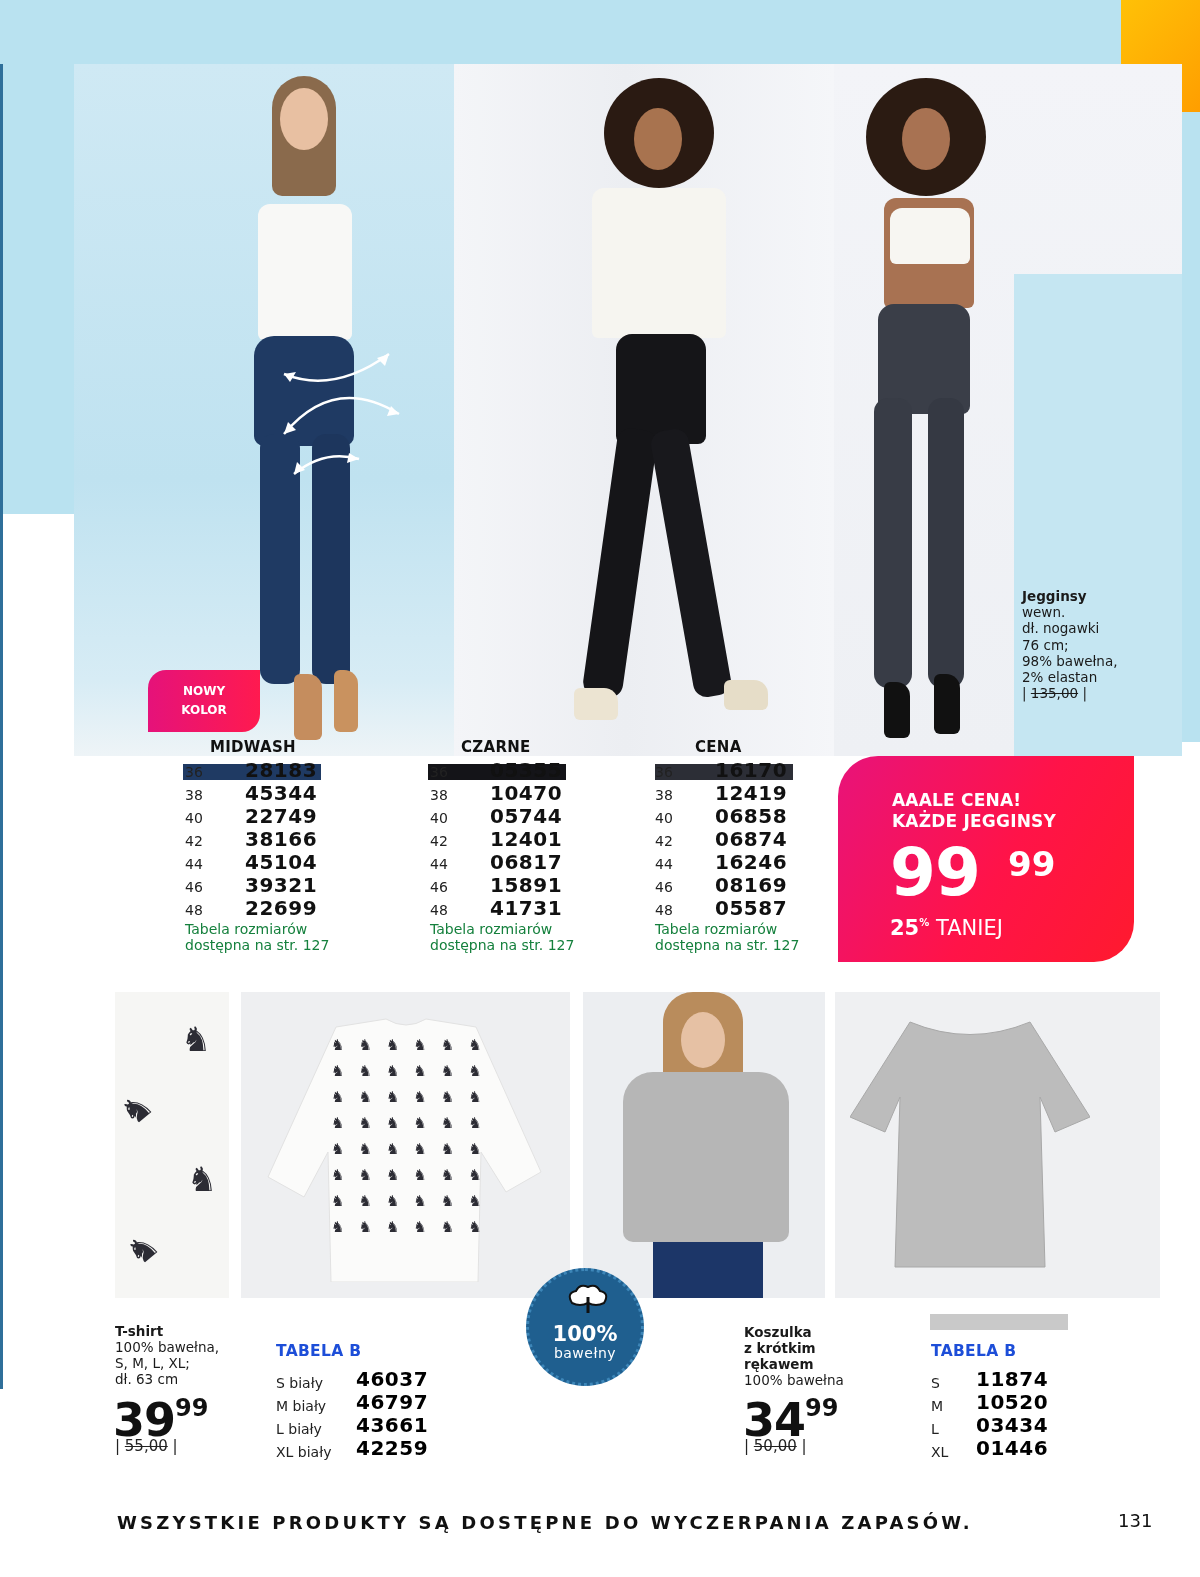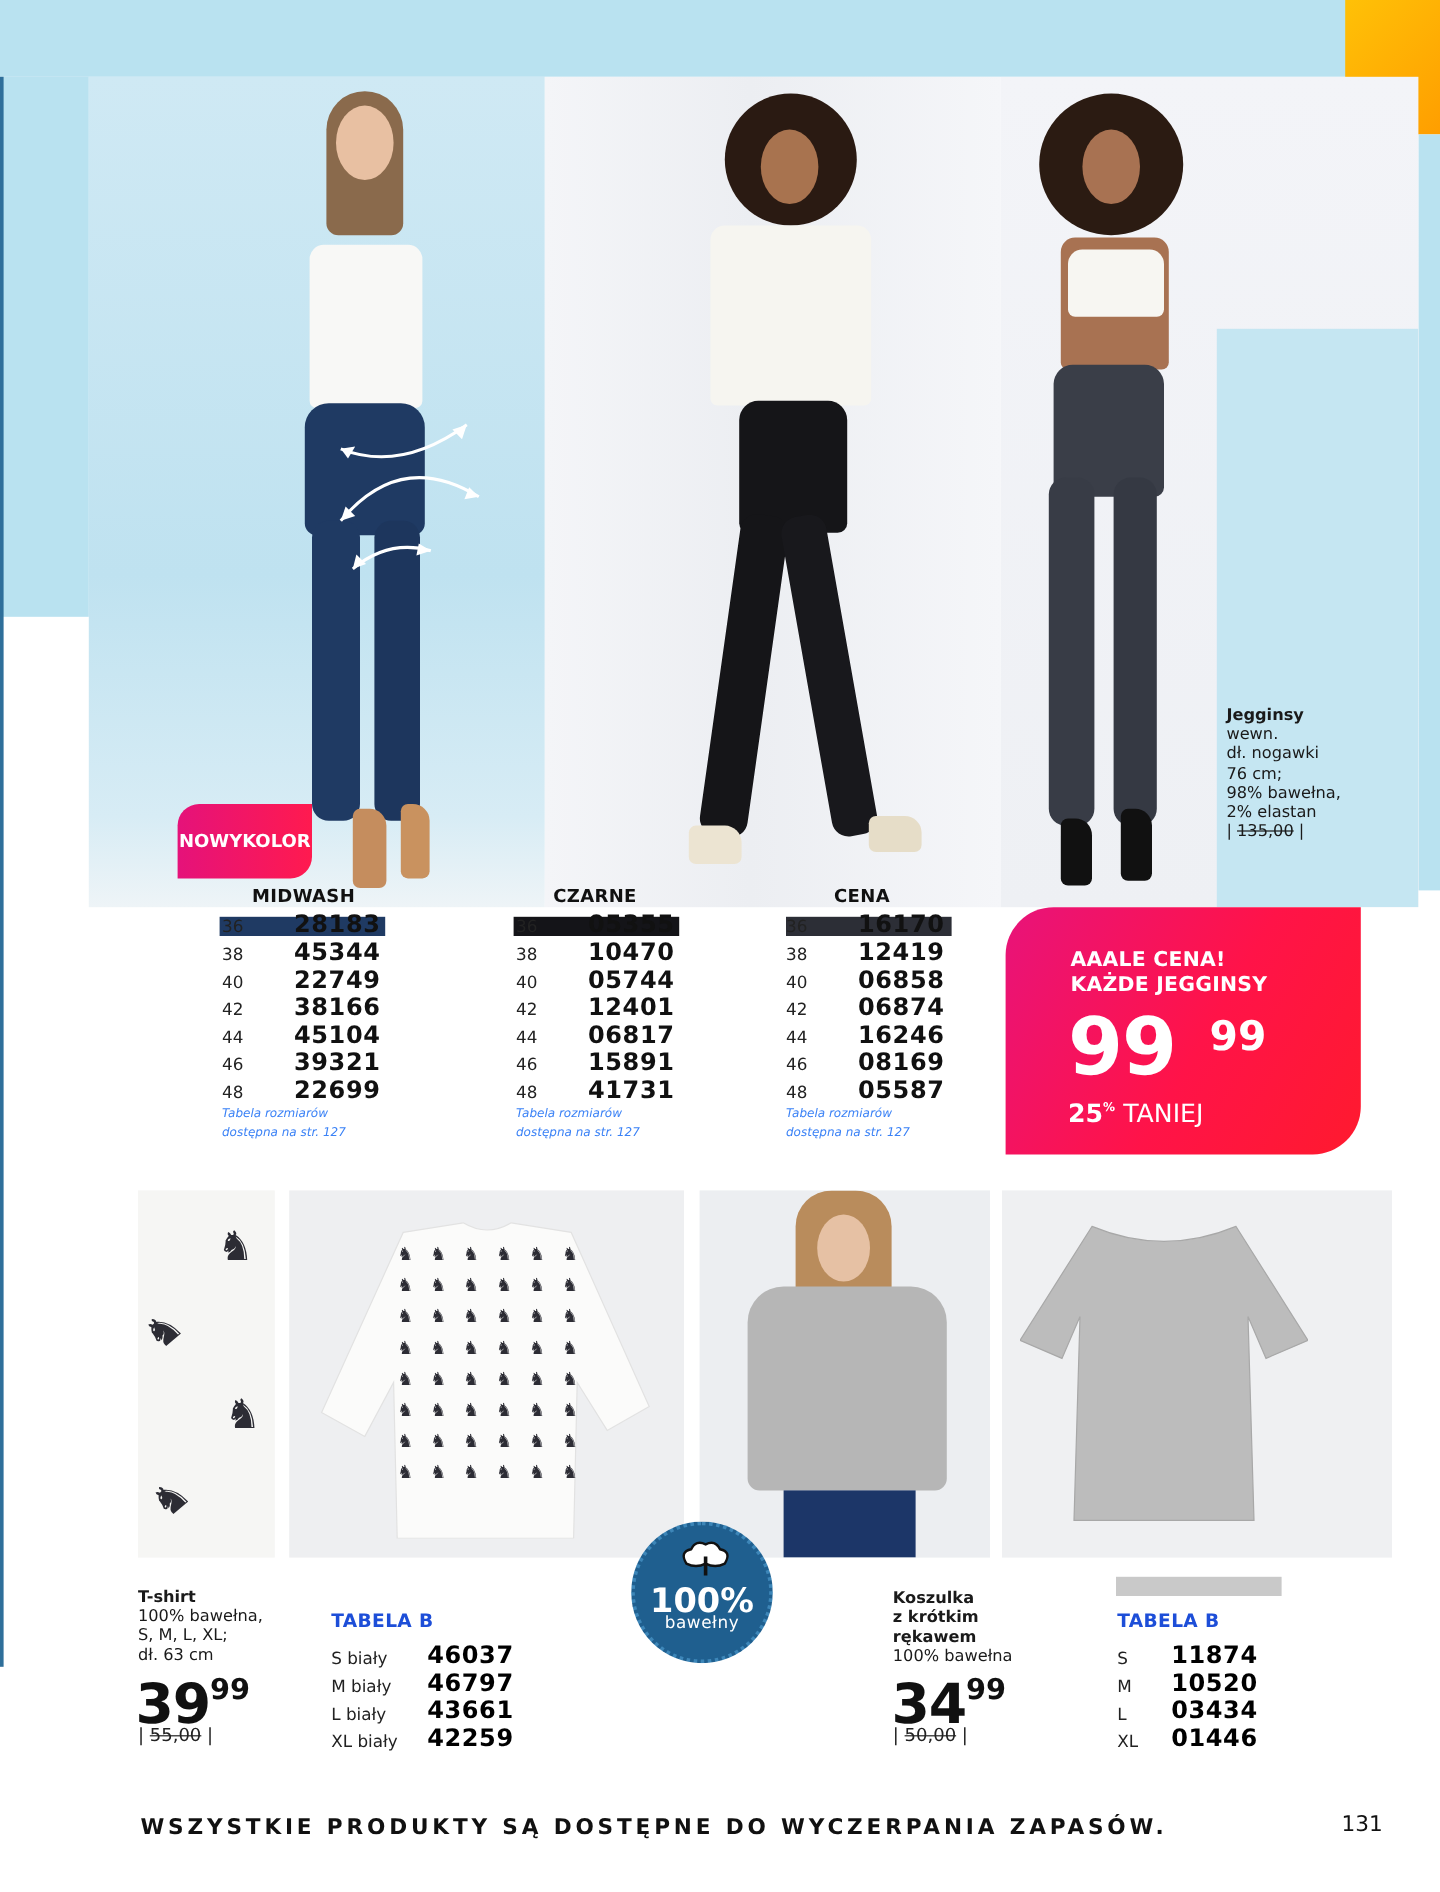--- a/index.html
+++ b/index.html
@@ -26,34 +26,34 @@
   .fig { position: absolute; }
   .head { position: absolute; border-radius: 50%; }
   .hair { position: absolute; border-radius: 50%; }
   .torso { position: absolute; border-radius: 12px 12px 6px 6px; }
   .leg { position: absolute; border-radius: 14px; }
   .shoe { position: absolute; border-radius: 6px 14px 6px 6px; }
 
   .nowy-badge { position: absolute; left: 148px; top: 670px; width: 112px; height: 62px;
                 border-radius: 18px 0 18px 0;
                 background: linear-gradient(90deg, #e5127a 0%, #ff1a4f 100%);
-                color: #fff; font-weight: bold; font-size: 15px; line-height: 19px;
-                display: flex; flex-direction: row; align-items: center; justify-content: center; }
+                color: #fff; font-weight: bold; font-size: 12px; line-height: 19px;
+                display: flex; flex-direction: column; align-items: center; justify-content: center; }
 
   .jeg-info { position: absolute; left: 1022px; top: 588px; font-size: 13.5px; line-height: 16.2px; color: #1a1a1a; }
   .jeg-info .title { font-weight: bold; }
   .old-price { text-decoration: line-through; }
 
   .col-head { position: absolute; top: 738px; font-weight: bold; font-size: 15px; letter-spacing: 0.3px; color: #111; }
   .swatch { position: absolute; top: 764px; width: 138px; height: 16px; }
   .code-table { position: absolute; top: 758px; width: 200px; }
   .code-row { display: flex; align-items: baseline; height: 23px; }
   .code-row .size { width: 60px; font-size: 14px; color: #222; }
   .code-row .code { font-weight: bold; font-size: 20px; letter-spacing: 0.5px; color: #111; }
-  .code-note { font-size: 10px; line-height: 16px; color: #3b82f6; margin-top: 2px; font-style: italic; }
+  .code-note { font-size: 14px; line-height: 16px; color: #15803d; margin-top: 2px; }
 
   .price-box { position: absolute; left: 838px; top: 756px; width: 296px; height: 206px;
                border-radius: 40px 0 40px 0;
                background: linear-gradient(120deg, #e8137a 0%, #ff1348 55%, #ff1a2e 100%);
                color: #fff; }
   .price-box .headline { position: absolute; left: 54px; top: 34px; font-size: 17px; line-height: 21px; font-weight: bold; letter-spacing: 0.2px; }
   .price-box .big { position: absolute; left: 52px; top: 82px; font-size: 66px; font-weight: bold; line-height: 70px; letter-spacing: -1px; }
   .price-box .cents { position: absolute; left: 170px; top: 88px; font-size: 34px; font-weight: bold; }
   .price-box .disc { position: absolute; left: 52px; top: 160px; font-size: 21px; }
   .price-box .disc .pct { font-weight: bold; }
@@ -63,21 +63,21 @@
   .tile-1 { left: 115px; width: 114px; background: #f6f6f4; }
   .tile-2 { left: 241px; width: 329px; background: #eeeff1; }
   .tile-3 { left: 583px; width: 242px; background: #eceef1; }
   .tile-4 { left: 835px; width: 325px; background: #eff0f2; }
 
   .horse { position: absolute; font-size: 34px; color: #2c2c34; line-height: 1; }
 
   .cotton-badge { position: absolute; left: 526px; top: 1268px; width: 118px; height: 118px; border-radius: 50%;
                   background: #1f5f8f; border: 3px dotted #3d86b8; color: #fff;
                   display: flex; flex-direction: column; align-items: center; justify-content: flex-end; padding-bottom: 22px; }
-  .cotton-badge .pct { font-size: 28px; font-weight: bold; line-height: 22px; }
+  .cotton-badge .pct { font-size: 21px; font-weight: bold; line-height: 22px; }
   .cotton-badge .lbl { font-size: 14px; line-height: 16px; letter-spacing: 0.5px; }
   .cotton-icon { position: absolute; left: 37px; top: 12px; width: 44px; height: 32px; }
 
   .prod-text { position: absolute; font-size: 13.5px; line-height: 16px; color: #1a1a1a; }
   .prod-text .title { font-weight: bold; }
   .prod-price { position: absolute; font-weight: bold; color: #111; }
   .prod-price .main { font-size: 46px; line-height: 46px; letter-spacing: -1px; }
   .prod-price .cents { font-size: 24px; vertical-align: 20px; }
   .prod-old { position: absolute; font-size: 15px; color: #222; }
 

